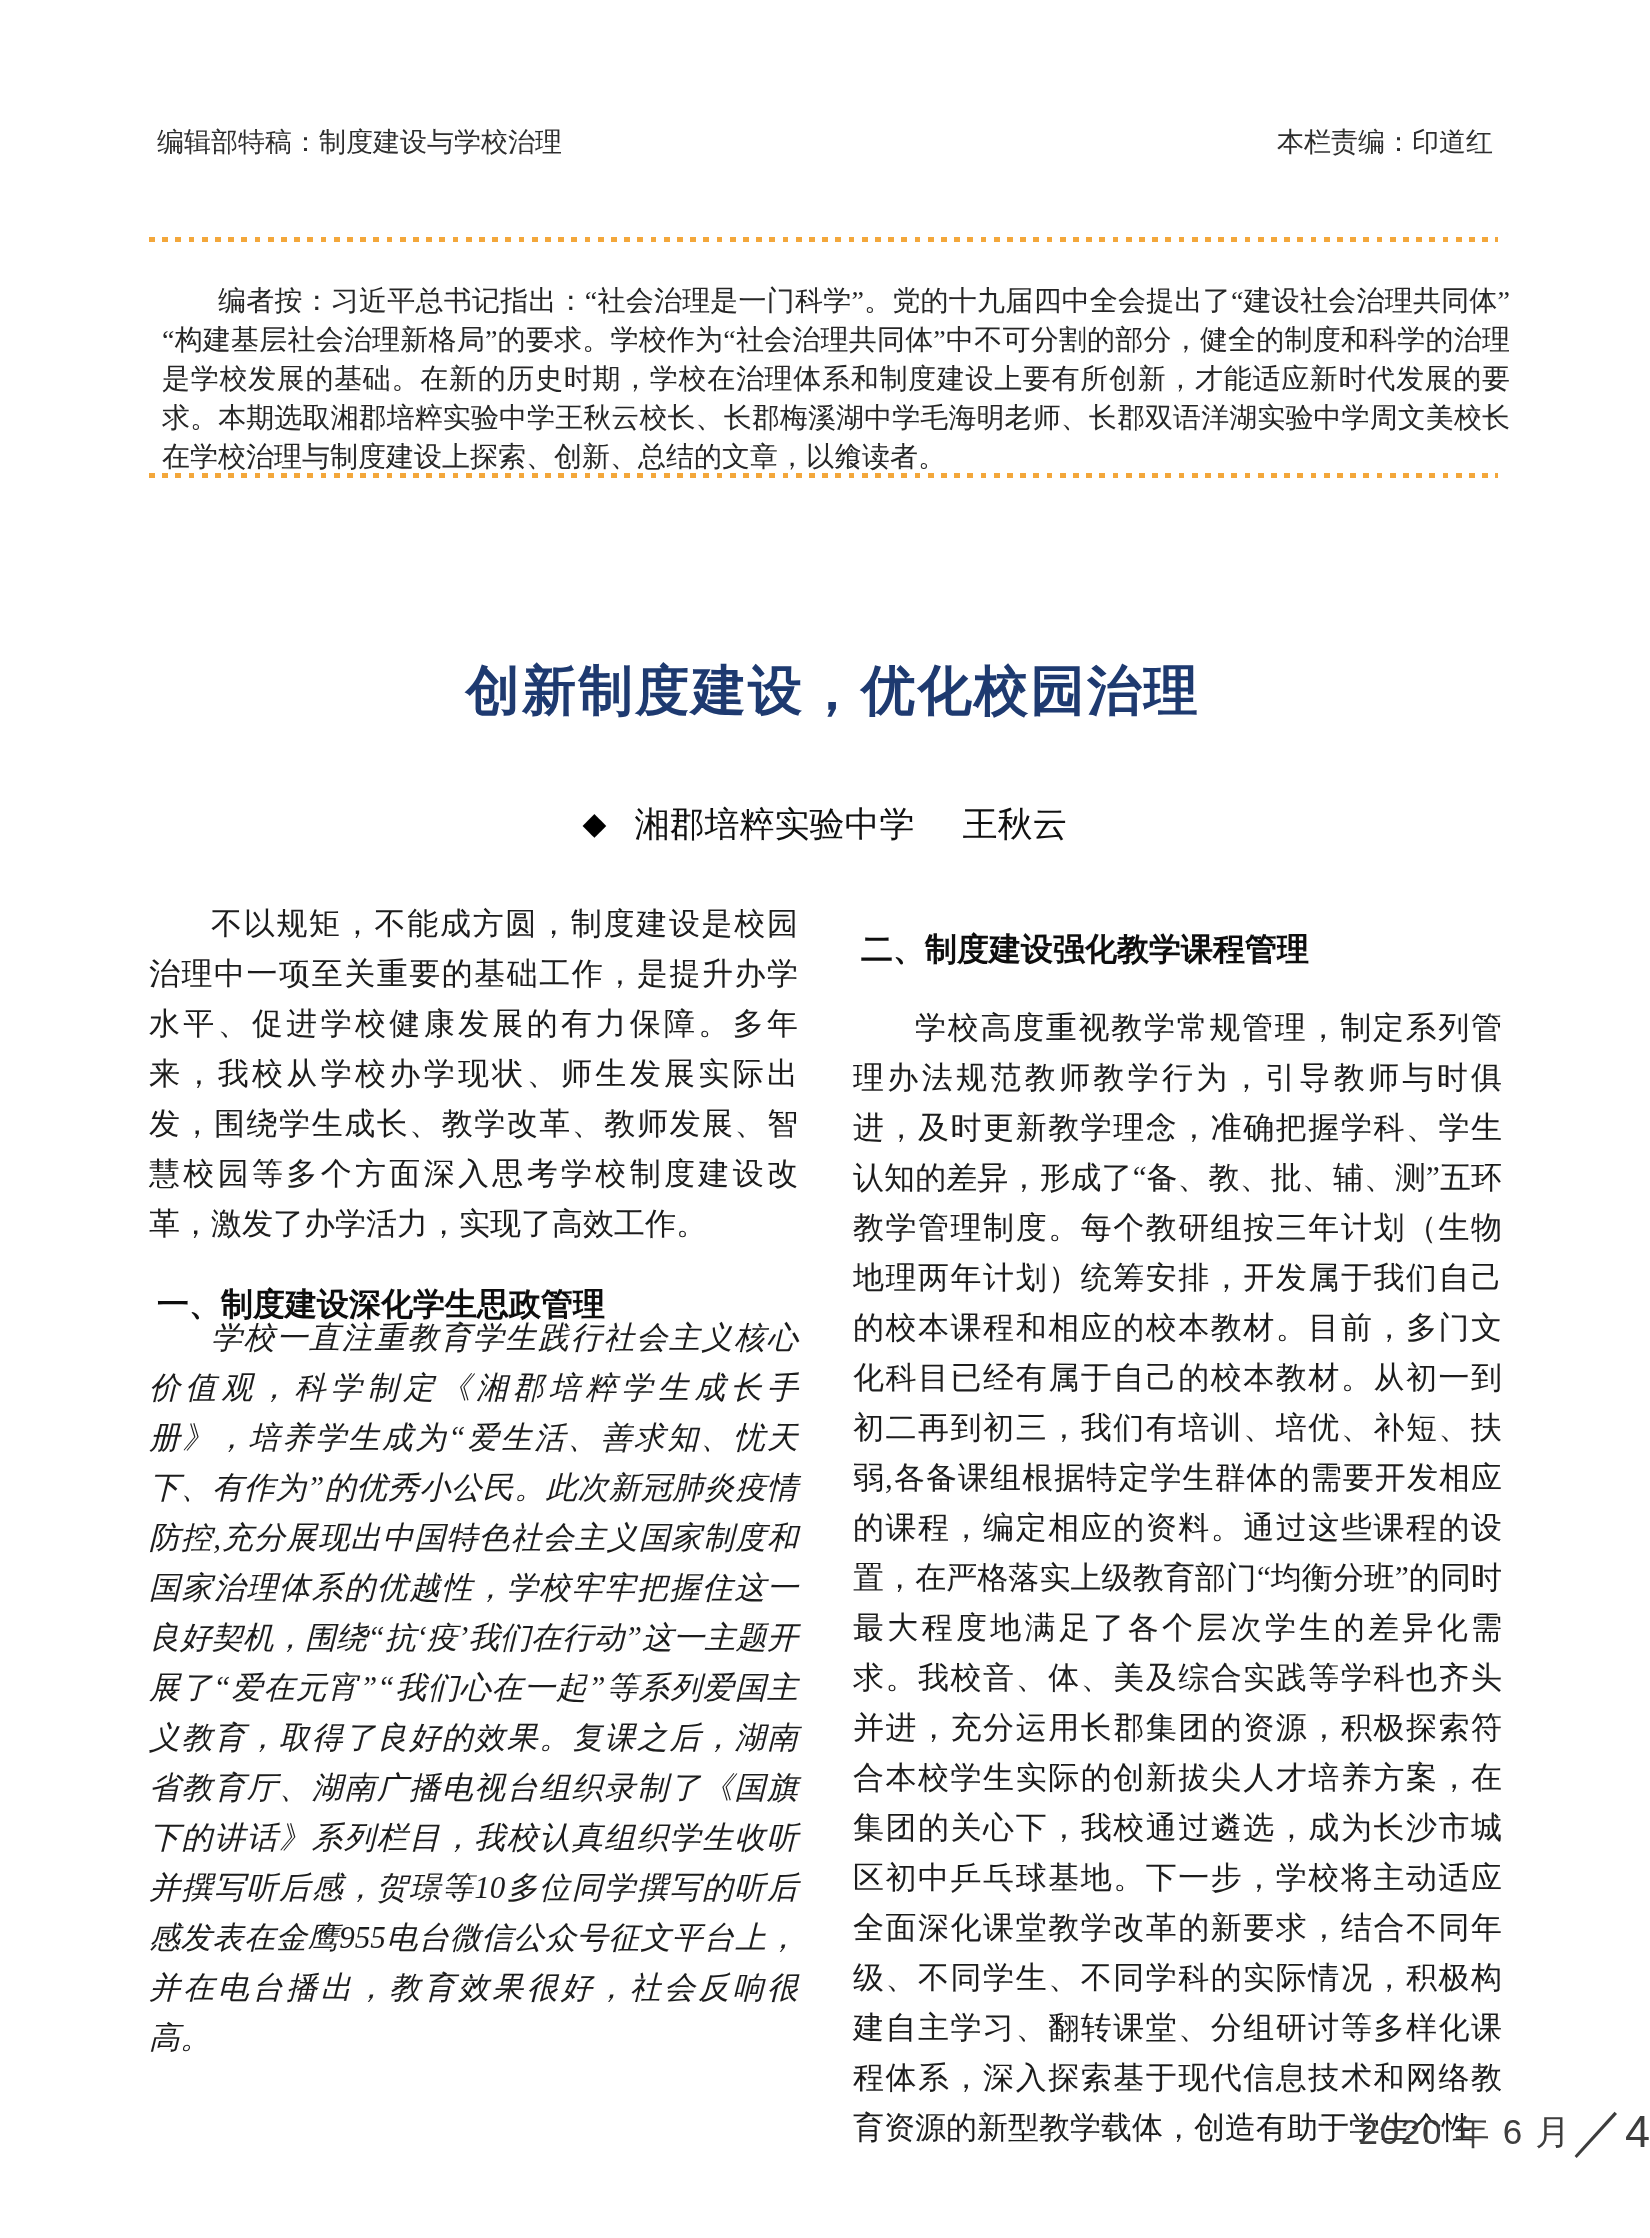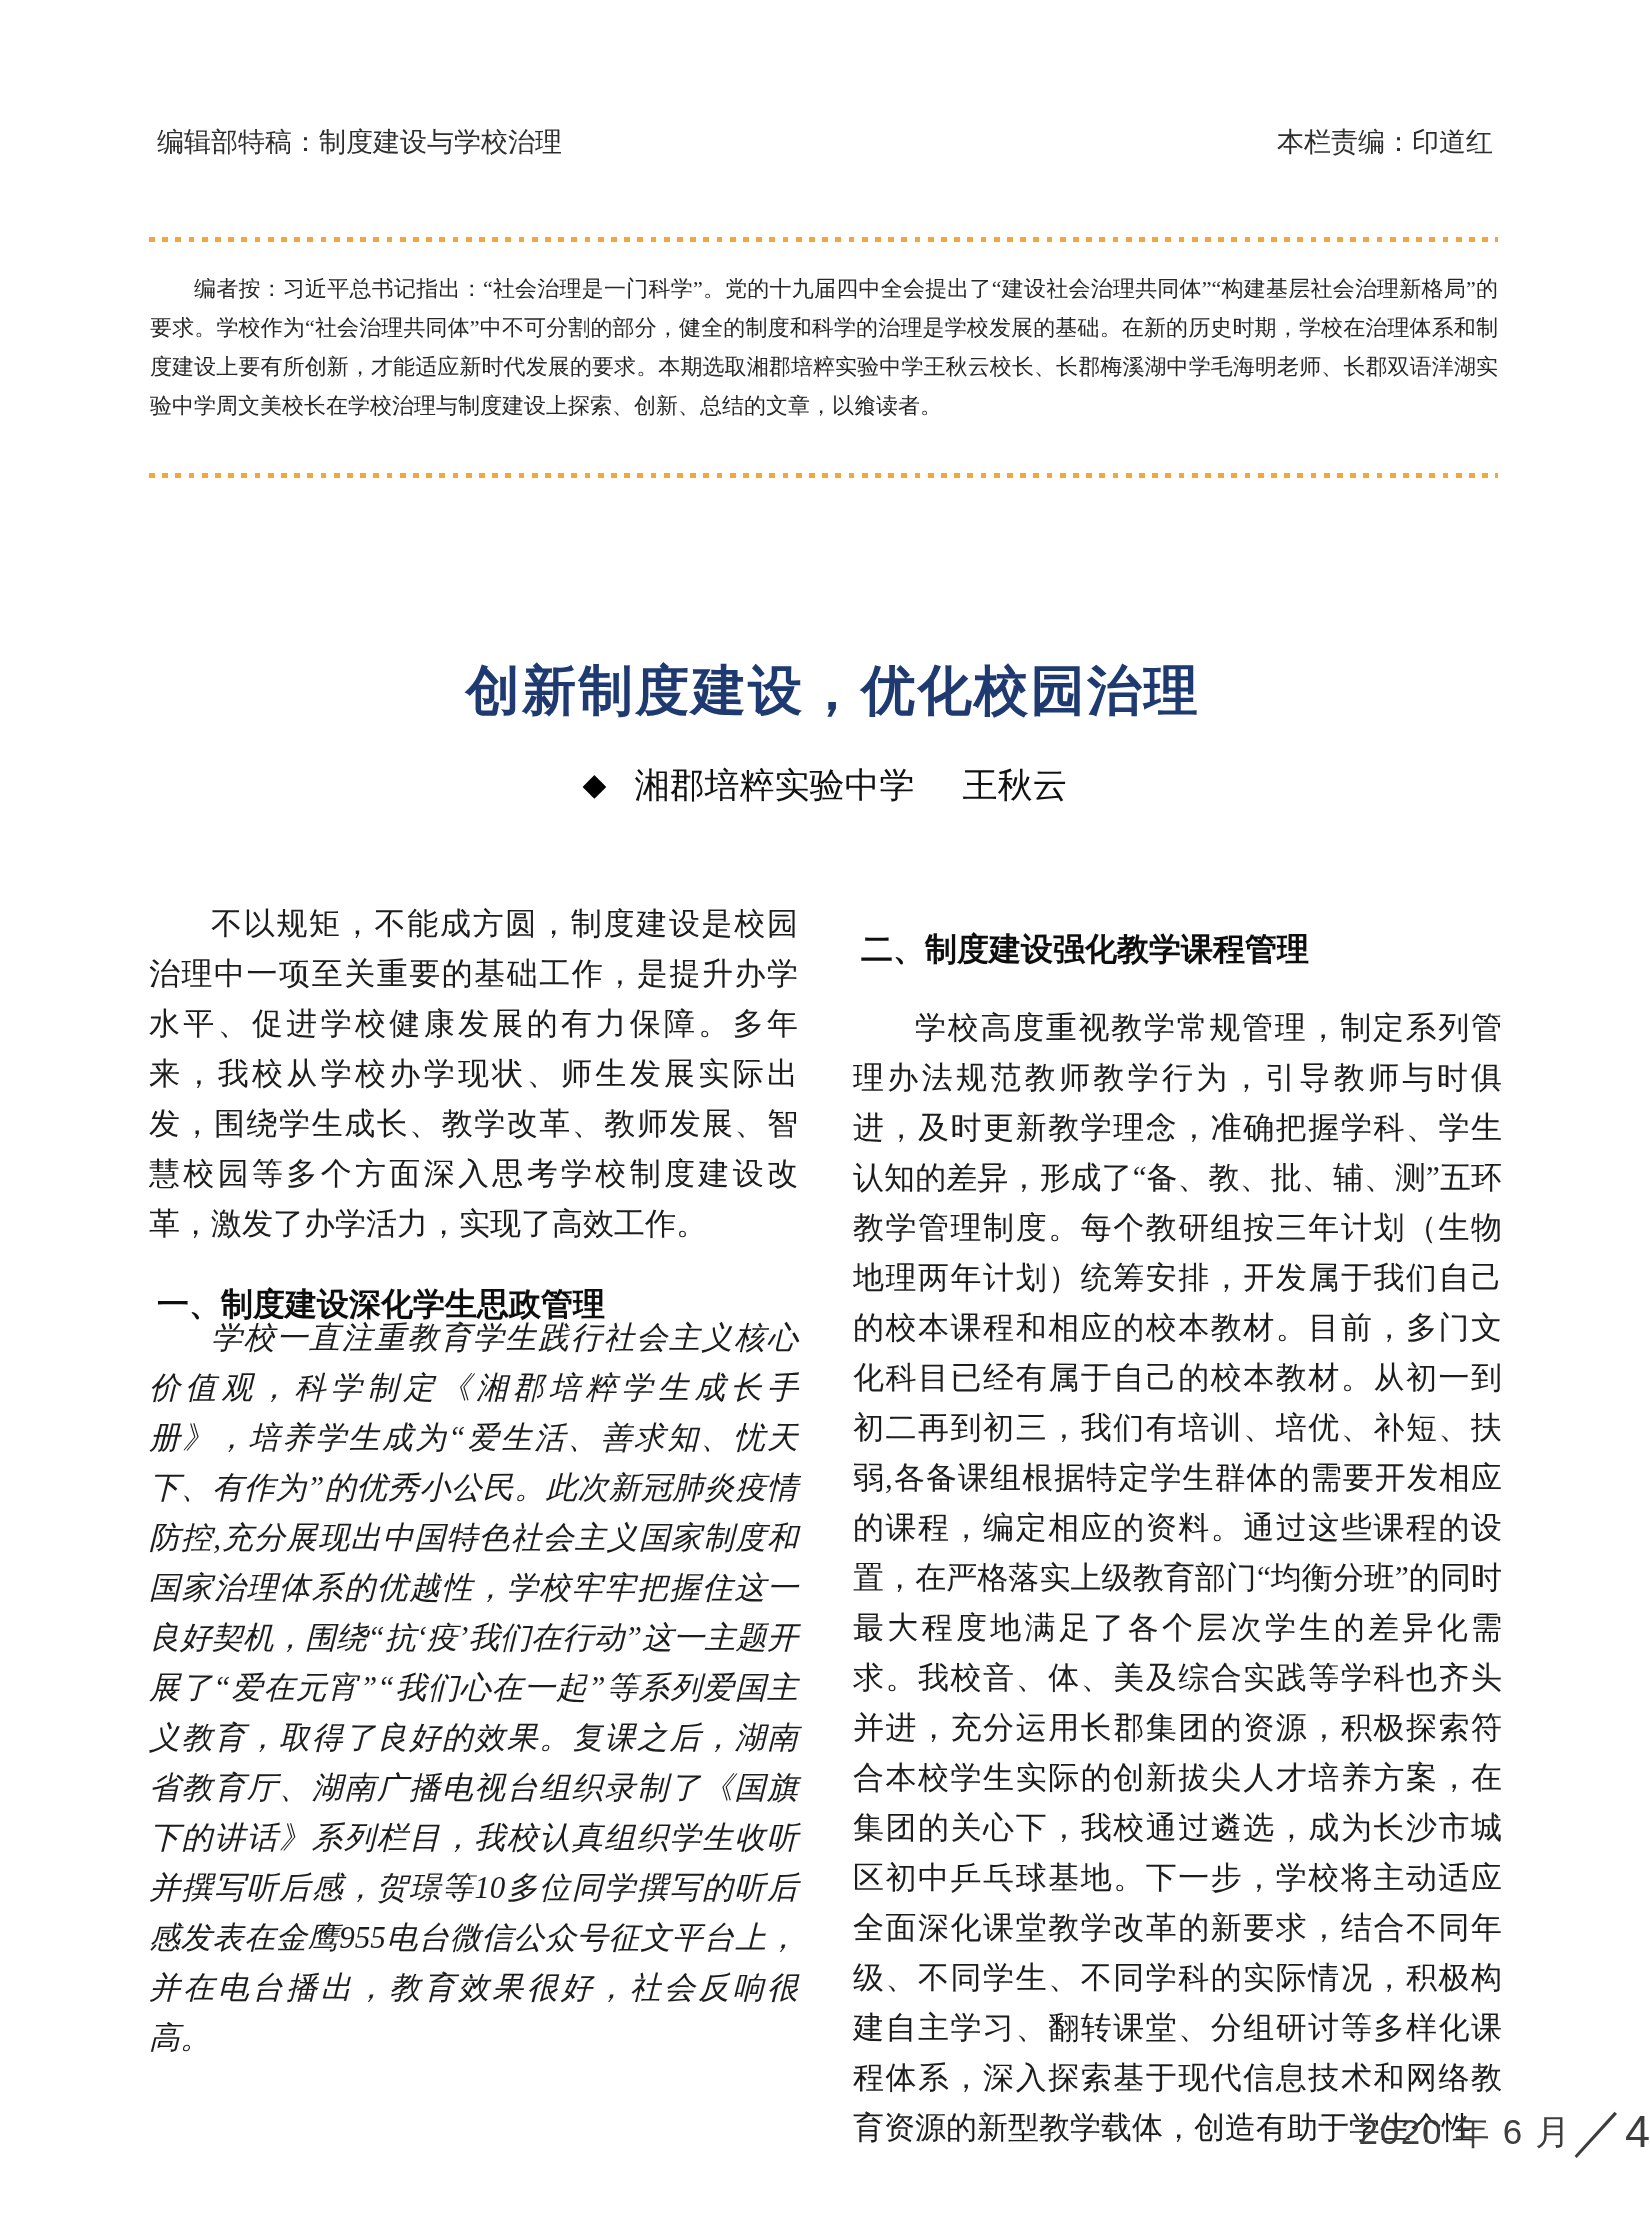--- a/index.html
+++ b/index.html
@@ -26,38 +26,38 @@
   
   .dash-rule {
     position:absolute; left:149px; width:1349px; height:5px;
     background:repeating-linear-gradient(90deg,#F3A73B 0 5.8px, transparent 5.8px 13.2px);
   }
   .dash-top    { top:237px; }
   .dash-bottom { top:473px; }
 
   .editor-note {
     position:absolute; left:150px; top:269px; width:1348px;
-    margin:0;
-    font-size:22px; line-height:39px;
+    margin:12px;
+    font-size:28px; line-height:39px;
     text-align:justify; text-indent:2em;
     color:#262626;
   }
 
   .article-title {
     position:absolute; top:647px; left:0; width:100%;
     margin:8px; text-align:center;
     font-size:54px; font-weight:bold; letter-spacing:2.5px;
     color:#1E3A70;
     font-family:"Liberation Serif","DejaVu Serif",serif;
   }
 
   .byline {
-    position:absolute; top:766px; left:0; width:100%;
+    position:absolute; top:799px; left:0; width:100%;
     text-align:center; font-size:35px; color:#111;
-    line-height:38px; white-space:nowrap;
+    line-height:50px; white-space:nowrap;
   }
   .byline .diamond { font-size:31px; color:#000; margin-right:28px; vertical-align:1.7px; }
   .byline .affiliation { margin-right:48px; }
 
   .col {
     position:absolute; width:649px;
     font-size:31px; line-height:50px;
     text-align:justify;
   }
   .col p { margin:0; text-indent:2em; }

